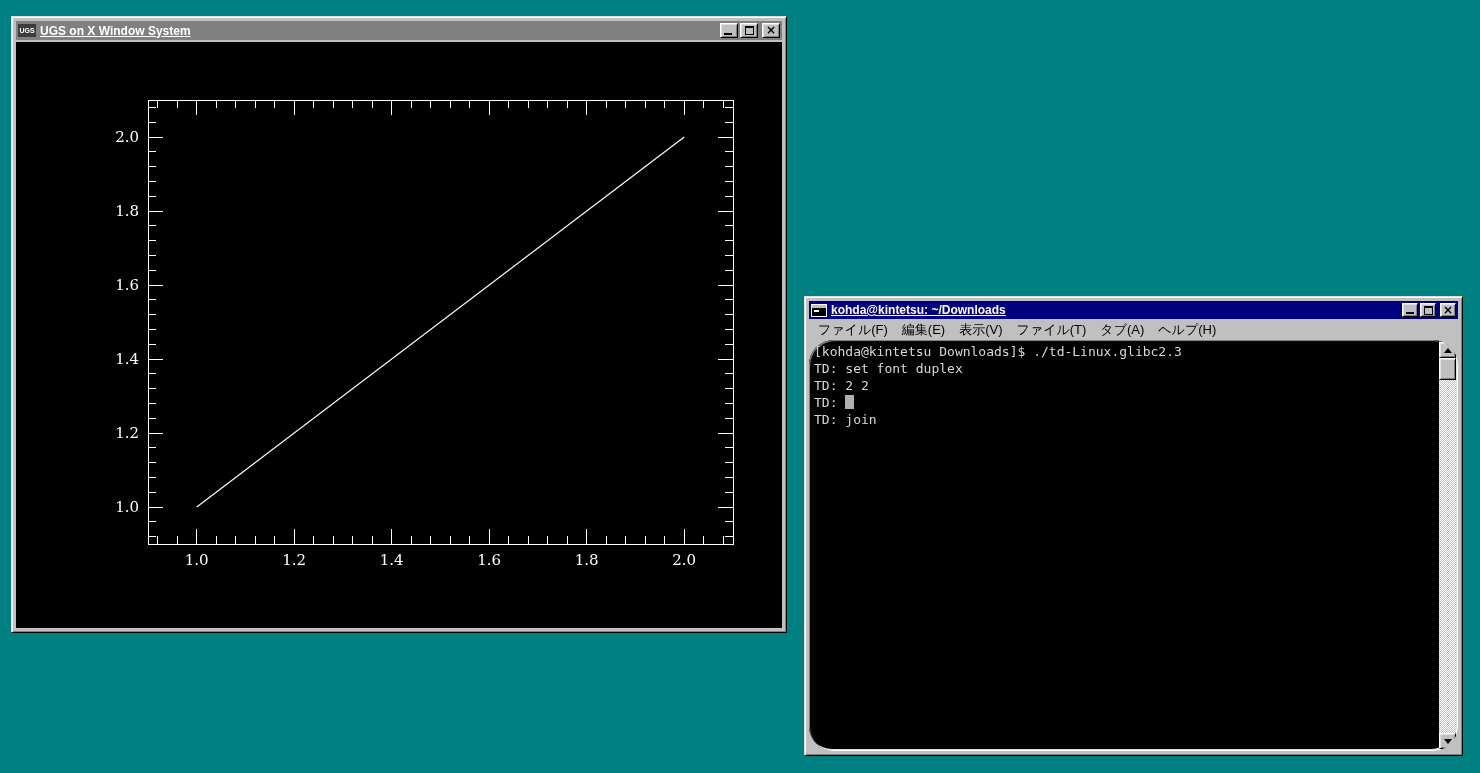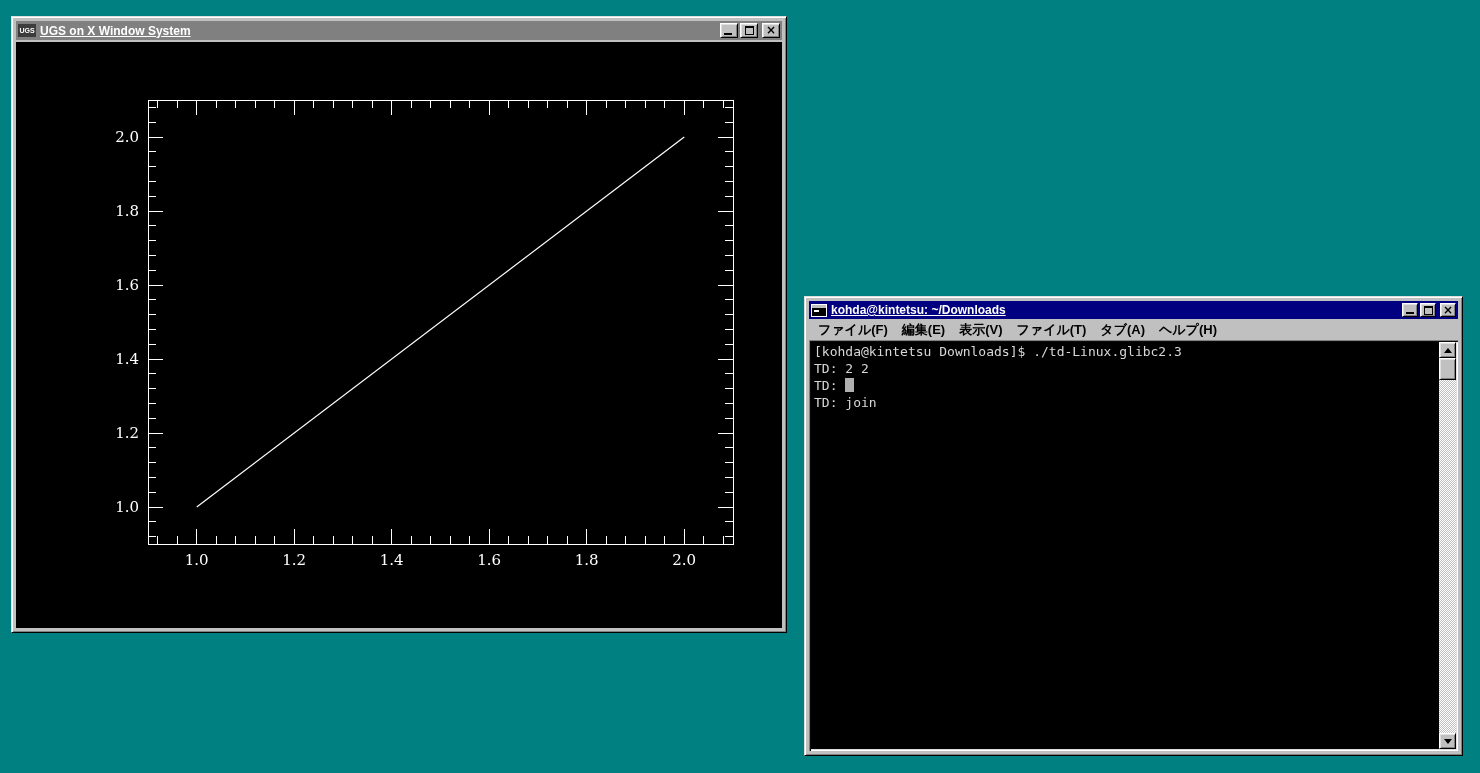--- a/index.html
+++ b/index.html
@@ -54,26 +54,26 @@
   .dos-icon {
     width:16px; height:13px; background:#000; border:1px solid #fff; flex:none;
     position:relative; overflow:hidden;
   }
   .dos-icon-bar { position:absolute; left:0; top:0; right:0; height:3px; background:#c0c0c0; }
   .dos-icon-prompt { position:absolute; left:2px; top:5px; width:5px; height:2px; background:#fff; }
   .menubar {
     height:21px; display:flex; align-items:center; padding:0 2px; flex:none;
     font:13px "Liberation Sans","DejaVu Sans",sans-serif; color:#000;
   }
-  .menu-item { padding:13px 7px; white-space:nowrap;font-weight:bold; }
+  .menu-item { padding:13px 7px; white-space:nowrap; }
   .term-area {
     flex:1; background:#000; position:relative;
     box-shadow: inset 1px 1px 0 #808080, inset 2px 2px 0 #0a0a0a,
                 inset -1px -1px 0 #fff, inset -2px -2px 0 #dfdfdf;
-    padding:3px 16px 3px 5px; overflow:hidden;
+    padding:3px 16px 3px 5px; overflow:hidden;border-radius:25px;
   }
   .term-line {
     font:13px "DejaVu Sans Mono","Liberation Mono",monospace;
     line-height:17px; color:#d8d8d8; white-space:pre;
   }
   .cursor { display:inline-block; width:9px; height:14px; background:#b0b0b0; vertical-align:-2px; }
 
   .term-scrollbar {
     position:absolute; top:2px; right:2px; bottom:2px; width:17px;
     background:#c0c0c0;
@@ -276,20 +276,21 @@
   <div class="menubar">
     <span class="menu-item">ファイル(F)</span>
     <span class="menu-item">編集(E)</span>
     <span class="menu-item">表示(V)</span>
     <span class="menu-item">ファイル(T)</span>
     <span class="menu-item">タブ(A)</span>
     <span class="menu-item">ヘルプ(H)</span>
   </div>
   <div class="term-area">
     <div class="term-line"><span>[kohda@kintetsu Downloads]$ ./td-Linux.glibc2.3</span></div>
+    <div class="term-line"><span>TD: set font duplex</span></div>
     <div class="term-line"><span>TD: 2 2</span></div>
     <div class="term-line"><span>TD: </span><span class="cursor"></span></div>
     <div class="term-line"><span>TD: join</span></div>
     <div class="term-scrollbar">
       <div class="sb-btn sb-up">
           <span class="tri-up"></span>
         </div>
       <div class="sb-thumb"></div>
       <div class="sb-btn sb-down">
           <span class="tri-down"></span>

